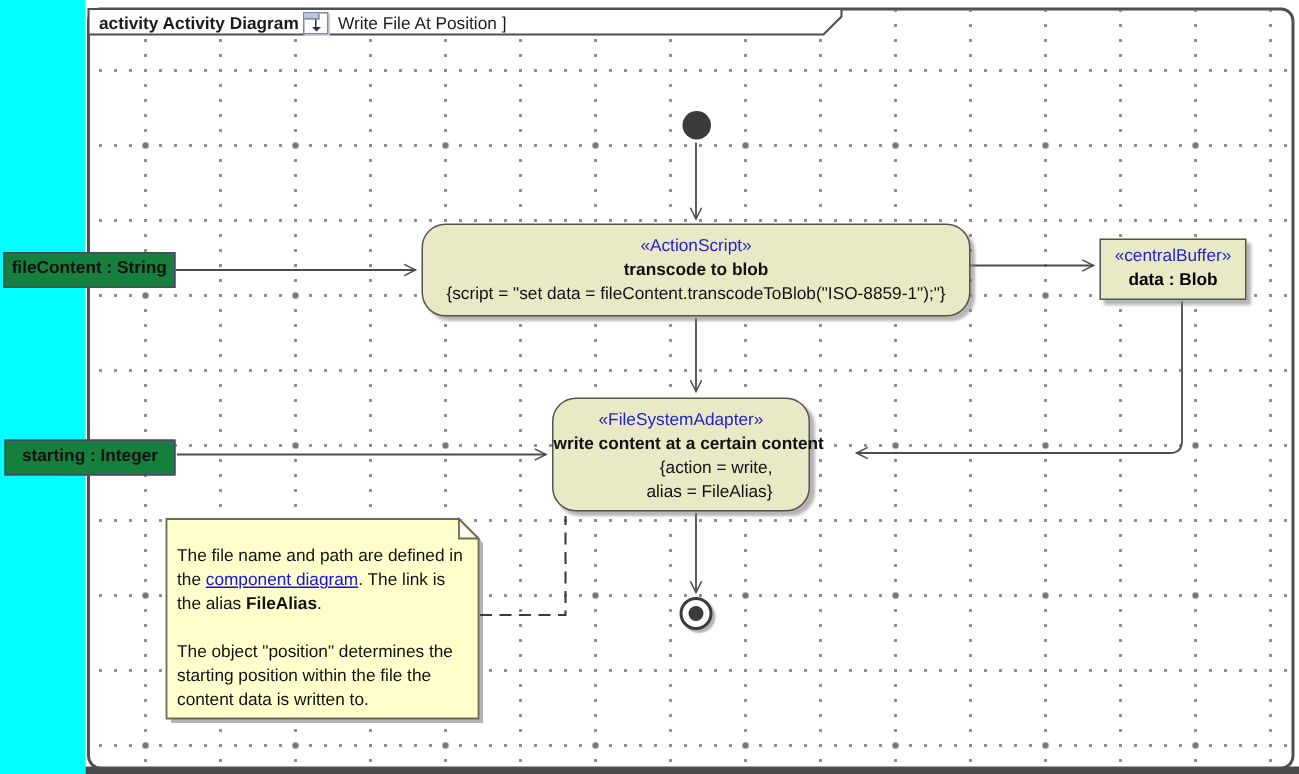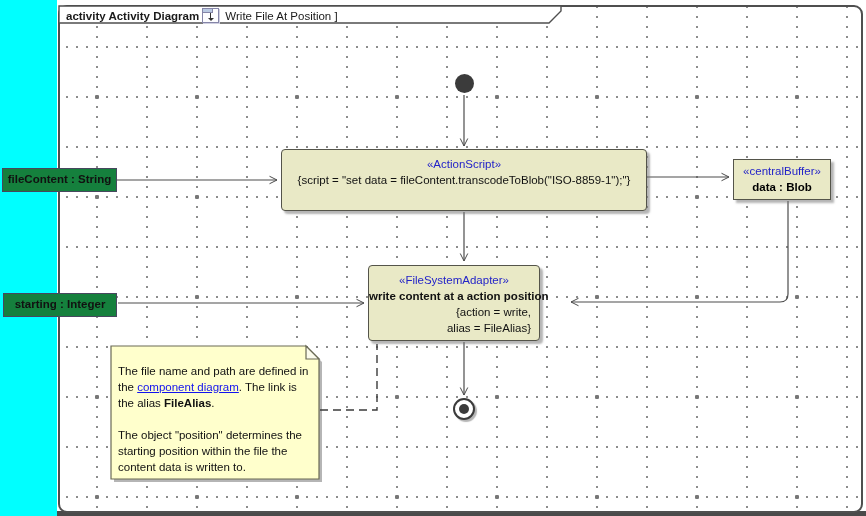--- a/index.html
+++ b/index.html
@@ -29,29 +29,29 @@
                white-space:pre;display:flex;align-items:center;}
   #frame-title .bold{font-weight:bold;}
   .diagram-icon{display:inline-block;width:15px;height:13px;border:1px solid #8585a8;
                 background:#fdfdff;position:relative;margin:0 3px;vertical-align:-2px;box-shadow:1px 1px 0 #cfcfe0;}
   .diagram-icon .bar{position:absolute;left:0;top:0;width:9px;height:3px;background:#b9c9e2;border-right:1px solid #8585a8;border-bottom:1px solid #8585a8;}
   .diagram-icon .stem{position:absolute;left:7px;top:4px;width:1px;height:6px;background:#333;}
   .diagram-icon .tip{position:absolute;left:5px;top:9px;width:0;height:0;
                      border-left:3px solid transparent;border-right:3px solid transparent;border-top:3px solid #333;}
 
   
-  .action{background:#e9e9c6;border:1.5px solid #54544a;border-radius:4px;
+  .action{background:#e9e9c6;border:1.5px solid #54544a;border-radius:16px;
           box-shadow:3px 3px 2px rgba(120,120,120,.55);text-align:center;
           font-size:11.5px;color:#111;line-height:16px;box-sizing:border-box;}
   .stereotype{color:#2323c8;white-space:nowrap;}
   .action .name{font-weight:bold;white-space:nowrap;}
   .tagline{white-space:nowrap;}
   #node-transcode{left:281px;top:149px;width:366px;height:62px;padding-top:6px;}
   #node-write{left:368px;top:265px;width:172px;height:76px;padding-top:6px;}
-  #node-write .tags{text-align:right;padding-right:8px;}
+  #node-write .tags{text-align:right;padding-right:24px;}
   #node-buffer{left:733px;top:159px;width:98px;height:41px;background:#e9e9c6;
                border:1.5px solid #54544a;box-shadow:3px 3px 2px rgba(120,120,120,.55);
                text-align:center;font-size:11.5px;line-height:16px;box-sizing:border-box;padding-top:3px;}
   #node-buffer .name{font-weight:bold;}
 
   .objpin{background:#15803d;border:1.5px solid #47475e;box-sizing:border-box;
           font-weight:bold;font-size:11.5px;color:#111;text-align:center;line-height:20px;}
   #pin-filecontent{left:2px;top:168px;width:115px;height:24px;}
   #pin-position{left:3px;top:293px;width:114px;height:24px;}
 
@@ -97,31 +97,32 @@
 </svg>
 
 <div class="abs" id="frame-title">
   <span class="bold">activity Activity Diagram</span><span class="diagram-icon"><span class="bar"></span><span class="stem"></span><span class="tip"></span></span><span> Write File At Position ]</span>
 </div>
 
 <div class="abs" id="initial-node"></div>
 
 <div class="abs action" id="node-transcode">
   <div class="stereotype">«ActionScript»</div>
+  <div class="name">transcode to blob</div>
   <div class="tagline">{script = "set data = fileContent.transcodeToBlob("ISO-8859-1");"}</div>
 </div>
 
 <div class="abs" id="node-buffer">
   <div class="stereotype">«centralBuffer»</div>
   <div class="name">data : Blob</div>
 </div>
 
 <div class="abs action" id="node-write">
   <div class="stereotype">«FileSystemAdapter»</div>
-  <div class="name">write content at a action position</div>
+  <div class="name">write content at a certain content</div>
   <div class="tags">
     <div class="tagline">{action = write,</div>
     <div class="tagline">alias = FileAlias}</div>
   </div>
 </div>
 
 <div class="abs objpin" id="pin-filecontent"><span>fileContent : String</span></div>
 
 <div class="abs objpin" id="pin-position"><span>starting : Integer</span></div>
 

